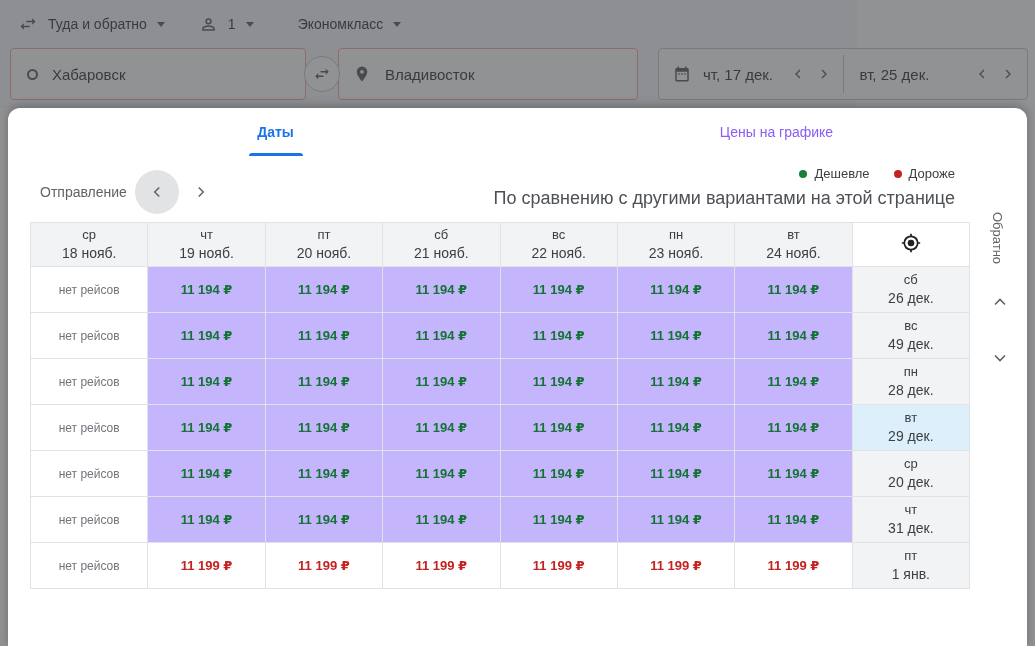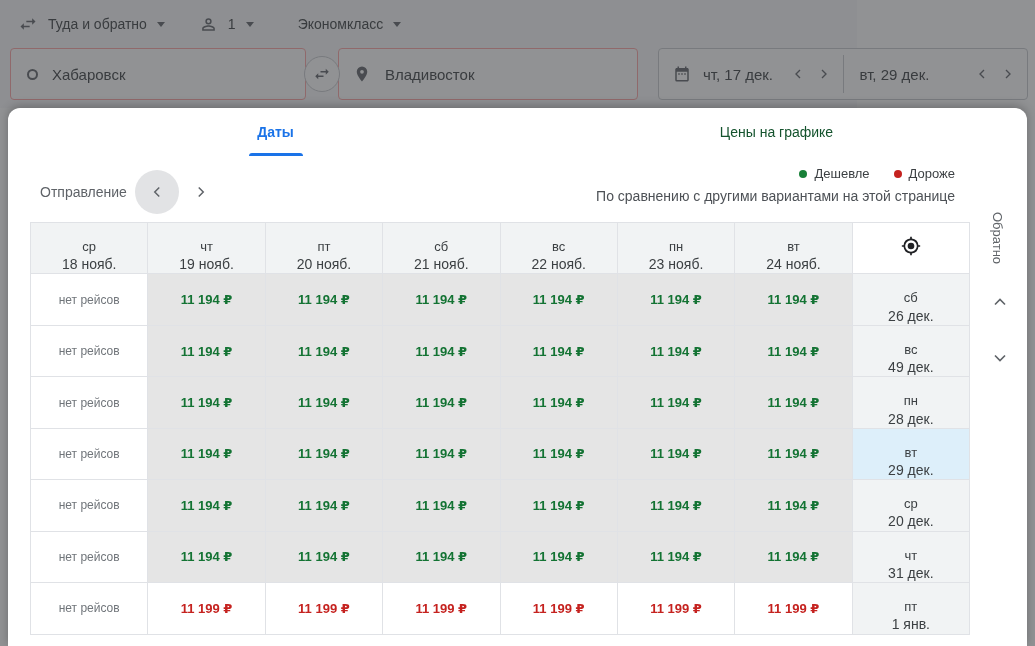--- a/index.html
+++ b/index.html
@@ -29,46 +29,46 @@
   .step-btn { width:26px; height:26px; display:flex; align-items:center; justify-content:center; }
 
   .scrim { position:absolute; inset:0; background:rgba(54,57,61,0.55); z-index:5; }
 
   
   .modal { position:absolute; left:8px; top:108px; width:1019px; height:538px; background:#fff; border-radius:12px 12px 0 0; z-index:10; box-shadow:0 -2px 10px rgba(0,0,0,0.25); }
 
   .tabs { display:flex; height:48px;padding-left:17px; }
   .tab { flex:1; position:relative; display:flex; align-items:center; justify-content:center; font-size:14px; cursor:pointer; }
   .tab-active { color:#1a73e8; font-weight:700; }
-  .tab-inactive { color:#14532d; }
+  .tab-inactive { color:#8b5cf6; }
   .tab-indicator { position:absolute; bottom:0; left:50%; transform:translateX(-50%); width:54px; height:3px; background:#1a73e8; border-radius:3px 3px 0 0; }
 
   .direction-row { position:absolute; left:32px; top:60px; height:48px; display:flex; align-items:center; }
   .direction-label { font-size:14px; color:#5f6368; margin-right:8px; }
   .nav-circle { width:44px; height:44px; border-radius:50%; display:flex; align-items:center; justify-content:center; }
   .nav-circle.pressed { background:#e2e3e5; }
 
   .legend { position:absolute; right:72px; top:58px; text-align:right; }
   .legend-line1 { display:flex; justify-content:flex-end; align-items:center; gap:7px; }
   .dot { width:8px; height:8px; border-radius:50%; display:inline-block; }
   .legend-label { font-size:13px; color:#3c4043; }
   .legend-spacer { width:10px; }
-  .legend-note { margin-top:7px; font-size:14px; color:#4d5156; }
+  .legend-note { margin-top:7px; font-size:18px; color:#4d5156; }
 
   
   table.cal { position:absolute; left:22px; top:114px; width:940px; border-collapse:collapse; table-layout:fixed; }
   .cal th, .cal td { border:1px solid #e0e2e6; text-align:center; vertical-align:middle; padding:0; }
   .cal thead th { height:44px; background:#f1f3f4; font-weight:400; }
   .cal thead th.icon-col { background:#fff; }
-  .cell-day { font-size:13px; color:#3c4043; line-height:1.25;margin-top:16px; }
+  .cell-day { font-size:13px; color:#3c4043; line-height:1.25; }
   .cell-date { font-size:14px; color:#3c4043; line-height:1.3; }
   .cal tbody td { height:46px; }
   td.noflights { font-size:12px; color:#70757a; background:#fff; }
   td.price { font-size:13px; font-weight:700; }
-  td.price.cheaper { background:#e5e5e5; color:#137333; }
+  td.price.cheaper { background:#c4b5fd; color:#137333; }
   td.price.pricier { background:#fff; color:#c5221f; }
   td.retlabel { background:#f1f3f4; }
   td.retlabel.selected { background:#ddeffa; }
 
   .return-axis { position:absolute; left:982px; top:104px; writing-mode:vertical-rl; text-orientation:mixed; font-size:13px; color:#5f6368; }
   .scroll-btn { position:absolute; left:978px; width:28px; height:28px; display:flex; align-items:center; justify-content:center; }
   .scroll-up { top:180px; }
   .scroll-down { top:236px; }
 
   .summary { position:absolute; left:32px; top:494px; display:flex; align-items:baseline; gap:16px; }
@@ -136,21 +136,21 @@
             </svg>
         </span>
         <span class="step-btn">
           <svg width="16" height="16" viewBox="0 0 24 24">
               <path d="M9 6l6 6-6 6" fill="none" stroke="#5f6368" stroke-width="2"></path>
             </svg>
         </span>
       </div>
       <div class="date-divider"></div>
       <div class="date-half">
-        <span class="date-text no-icon">вт, 29 дек.</span>
+        <span class="date-text no-icon">вт, 25 дек.</span>
         <span class="step-btn">
           <svg width="16" height="16" viewBox="0 0 24 24">
               <path d="M15 6l-6 6 6 6" fill="none" stroke="#5f6368" stroke-width="2"></path>
             </svg>
         </span>
         <span class="step-btn">
           <svg width="16" height="16" viewBox="0 0 24 24">
               <path d="M9 6l6 6-6 6" fill="none" stroke="#5f6368" stroke-width="2"></path>
             </svg>
         </span>

